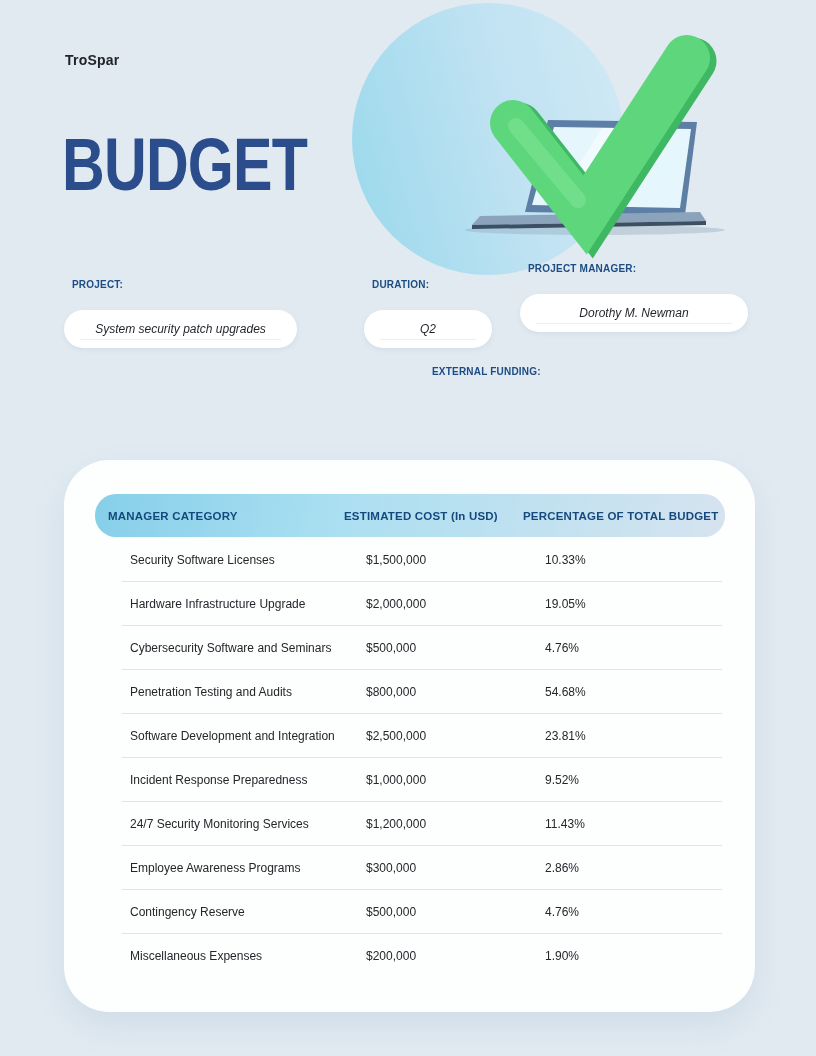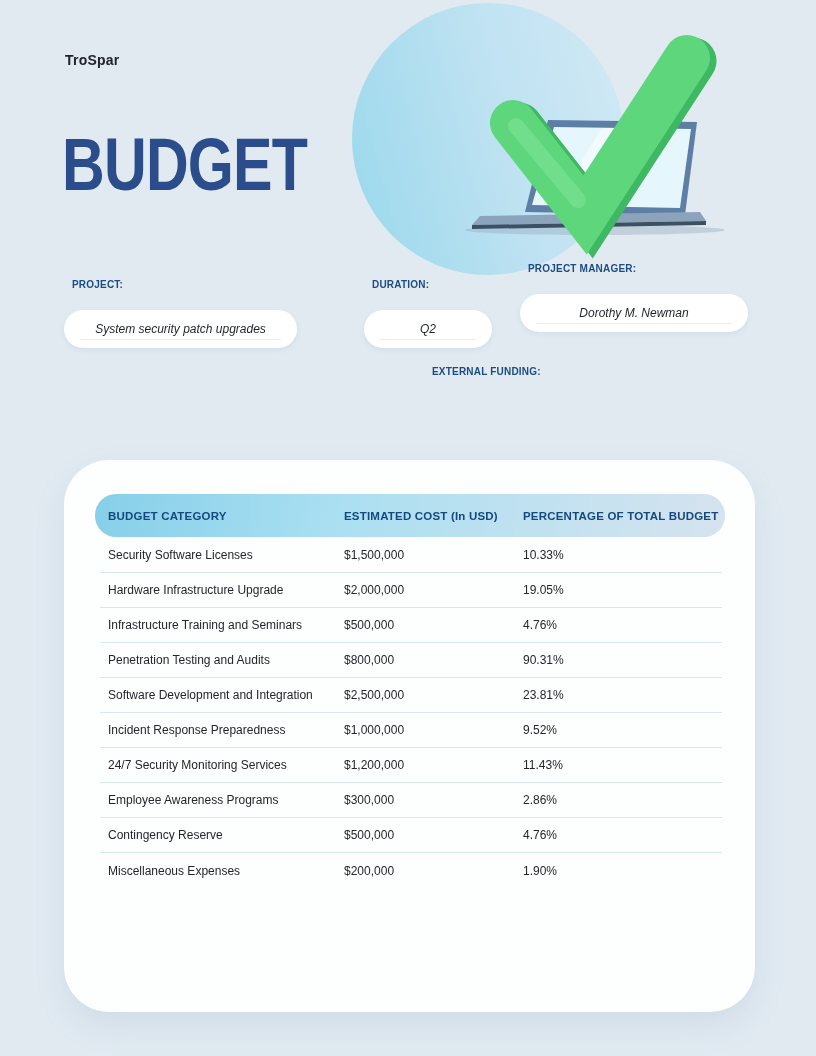--- a/index.html
+++ b/index.html
@@ -63,23 +63,24 @@
     background:linear-gradient(100deg,#86cfe9 0%,#aadff1 38%,#d6e3ef 100%);
     display:grid;grid-template-columns:236px 179px 1fr;align-items:center;
     padding-left:13px;box-sizing:border-box;
   }
   .th{
     font-size:11.5px;font-weight:bold;color:#15497e;letter-spacing:.2px;
     white-space:nowrap;
   }
   .tbody{position:absolute;left:36px;top:78px;width:622px;}
   .trow{
-    height:35px;display:grid;grid-template-columns:236px 179px 1fr;align-items:center;
+    height:44px;display:grid;grid-template-columns:236px 179px 1fr;align-items:center;
     padding-left:8px;box-sizing:border-box;
     border-bottom:1.5px solid #d7e8f0;
+    margin-left:22px;
   }
   .trow:last-child{border-bottom:none;}
   .tcell{font-size:12px;color:#24262a;white-space:nowrap;}
 </style>
 </head>
 <body>
 
 <div class="page">
 
   <div class="brand">TroSpar</div>
@@ -124,44 +125,44 @@
     </div>
   </div>
 
 
   <div class="field f-external">
     <div class="field-label">EXTERNAL FUNDING:</div>
   </div>
 
   <div class="card">
     <div class="thead">
-      <div class="th">BUDGET CATEGORY</div>
+      <div class="th">MANAGER CATEGORY</div>
       <div class="th">ESTIMATED COST (In USD)</div>
       <div class="th">PERCENTAGE OF TOTAL BUDGET</div>
     </div>
     <div class="tbody">
         <div class="trow">
           <div class="tcell">Security Software Licenses</div>
           <div class="tcell">$1,500,000</div>
           <div class="tcell">10.33%</div>
         </div>
         <div class="trow">
           <div class="tcell">Hardware Infrastructure Upgrade</div>
           <div class="tcell">$2,000,000</div>
           <div class="tcell">19.05%</div>
         </div>
         <div class="trow">
-          <div class="tcell">Infrastructure Training and Seminars</div>
+          <div class="tcell">Cybersecurity Software and Seminars</div>
           <div class="tcell">$500,000</div>
           <div class="tcell">4.76%</div>
         </div>
         <div class="trow">
           <div class="tcell">Penetration Testing and Audits</div>
           <div class="tcell">$800,000</div>
-          <div class="tcell">90.31%</div>
+          <div class="tcell">54.68%</div>
         </div>
         <div class="trow">
           <div class="tcell">Software Development and Integration</div>
           <div class="tcell">$2,500,000</div>
           <div class="tcell">23.81%</div>
         </div>
         <div class="trow">
           <div class="tcell">Incident Response Preparedness</div>
           <div class="tcell">$1,000,000</div>
           <div class="tcell">9.52%</div>

